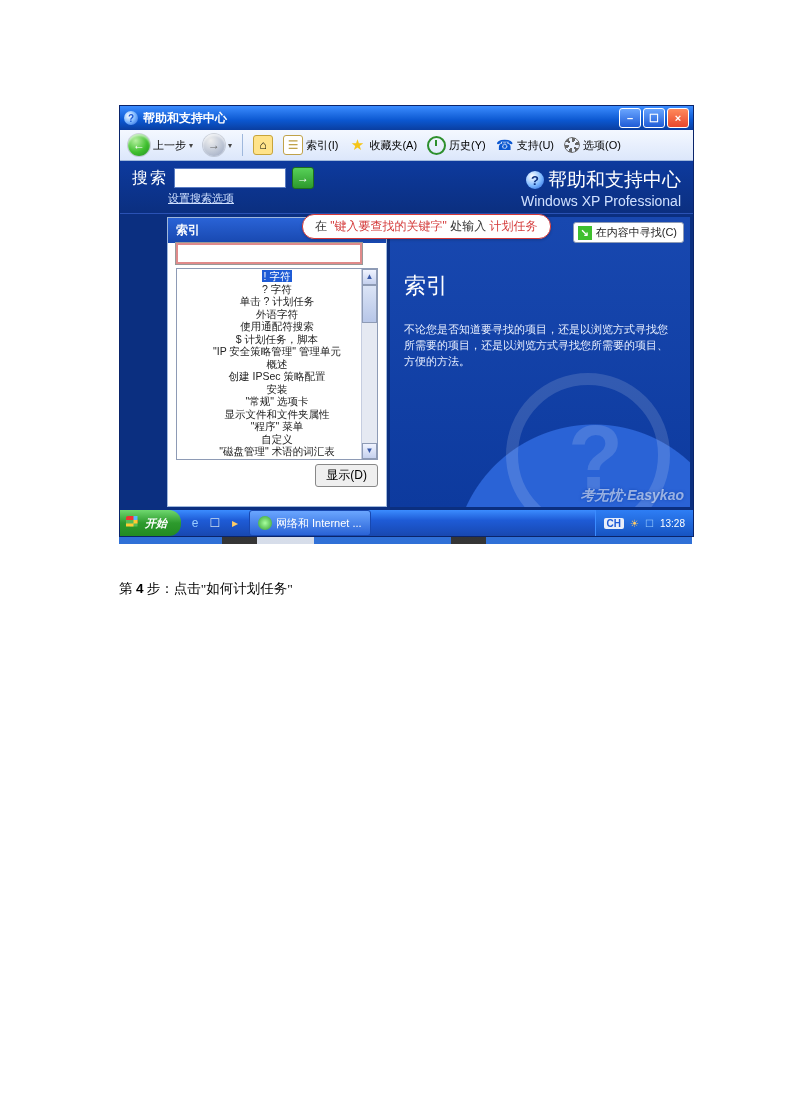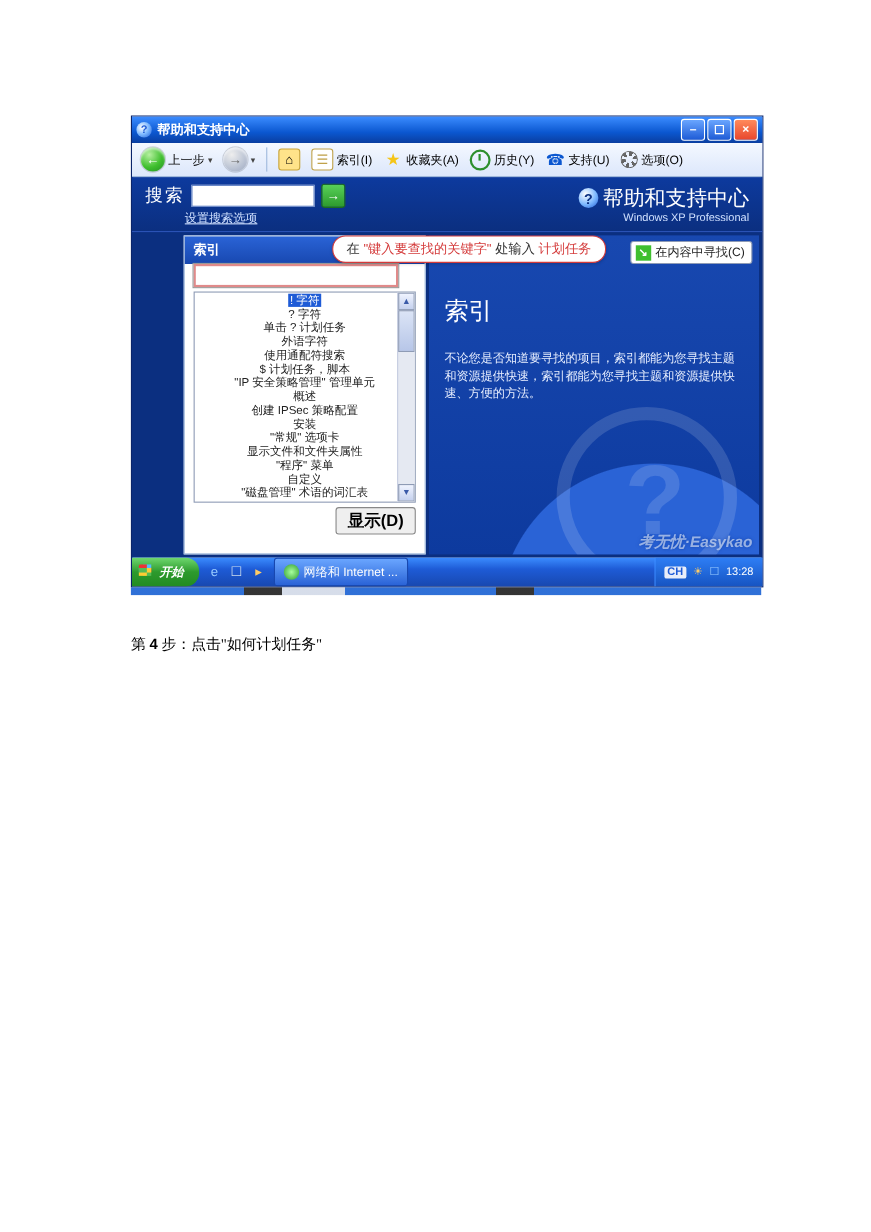--- a/index.html
+++ b/index.html
@@ -126,21 +126,21 @@
   .soptlink { font-size: 11px; color:#cfe0ff; text-decoration: underline; margin-left: 36px; }
   .brand { margin-left:auto; text-align:right; }
   .brand-row { display:flex; align-items:center; justify-content:flex-end; gap:4px; }
   .brand-q {
     width:18px; height:18px; border-radius:50%;
     background: radial-gradient(circle at 35% 30%,#fff,#7bb7ff 55%,#1e5bd6);
     display:flex; align-items:center; justify-content:center;
     color:#0b2f80; font-weight:bold; font-size:13px;
   }
   .brand-title { font-size: 19px; color:#fff; }
-  .brand-sub { font-size: 10px; color:#cfe0ff; }
+  .brand-sub { font-size: 14px; color:#cfe0ff; }
   
   .contentrow {
     display:flex; background:#0b2f80;
     border-top:1px solid #2a52b5;
     height: 296px;
     padding-left: 44px;
   }
   .leftpane {
     width: 218px;
     background:#fff;
@@ -195,22 +195,22 @@
   .lp-sc-thumb {
     height:36px; background:linear-gradient(#dbe4f6,#b7c6e8);
     border:1px solid #8e9bb5; margin:0;
   }
   .lp-sc-track { flex:1; }
   .lp-foot {
     display:flex; justify-content:flex-end;
     padding: 0 8px 6px 8px;
   }
   .lp-foot-btn {
-    font-size:15px; padding:2px 10px;
-    background:#efefef; border:1px solid #888; border-radius:3px;font-weight:bold;
+    font-size:12px; padding:2px 10px;
+    background:#efefef; border:1px solid #888; border-radius:3px;
   }
   
   .callout {
     position:absolute;
     left: 300px; top: 210px;
     background:#fff;
     border:1px solid #d43a3a;
     border-radius: 12px;
     padding: 3px 12px;
     font-size: 12px;
@@ -442,21 +442,21 @@
         <div class="lp-foot">
           <div class="lp-foot-btn">显示(D)</div>
         </div>
       </div>
       <div class="rightpane">
         <div class="rp-find">
           <div class="arw">↘</div>
           <span>在内容中寻找(C)</span>
         </div>
         <div class="rp-title">索引</div>
-        <div class="rp-desc">不论您是否知道要寻找的项目，索引都能为您寻找主题和资源提供快速，索引都能为您寻找主题和资源提供快速、方便的方法。</div>
+        <div class="rp-desc">不论您是否知道要寻找的项目，还是以浏览方式寻找您所需要的项目，还是以浏览方式寻找您所需要的项目、方便的方法。</div>
         <div class="bigQ"></div>
         <div class="watermark">考无忧·Easykao</div>
       </div>
     </div>
 
     <div class="taskbar">
       <div class="startbtn">
         <div class="startflag"></div>
         <span>开始</span>
       </div>

